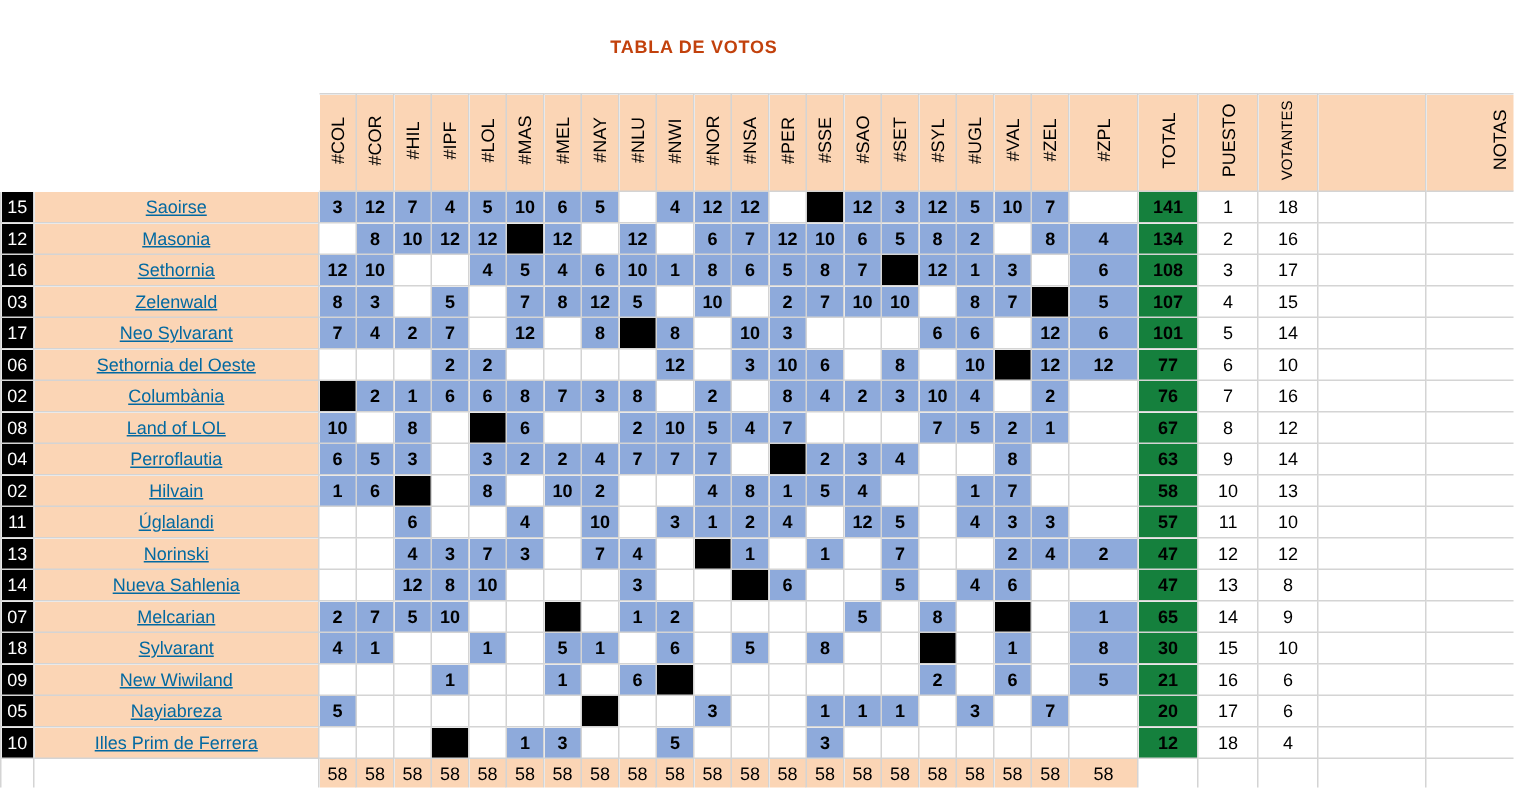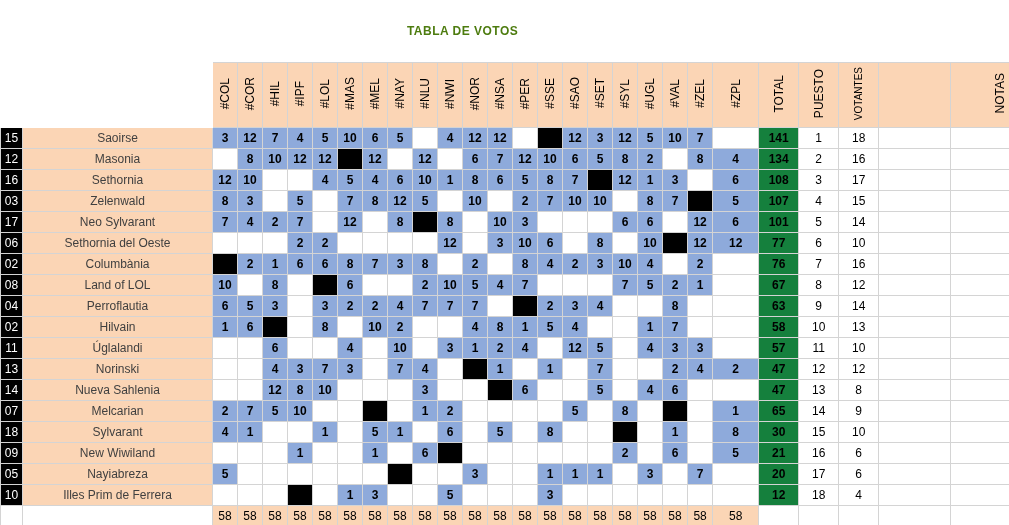--- a/index.html
+++ b/index.html
@@ -35,21 +35,21 @@
   .w-notas{width:72px;}
   .w-sobres{width:98px;}
 
   
   .title-cell{
     border:none !important;
     background:#ffffff;
     font-size:44px;
     font-weight:bold;
     letter-spacing:.5px;
-    color:#4d7c0f;
+    color:#c2410c;
     text-align:center;
     height:62px;
     line-height:62px;
   }
   .title-pad{border:none !important;background:#ffffff;}
   .hdr-blank{background:#ffffff;border:1px solid #ffffff !important;}
   .vhead{
     background:#fbd5b5;
     height:64px;
   }
@@ -68,24 +68,25 @@
   tr.datarow td{height:20px;}
   .idx{
     background:#000000;
     color:#ffffff;
     font-size:12px;
     font-weight:normal;
     text-align:center;
   }
   .name{
     background:#fbd5b5;
-    color:#404040;
+    color:#0369a1;
     text-align:left;
     padding-left:8px;
     font-size:12.5px;
+    text-decoration:underline;
   }
   .vote{background:#ffffff;color:#000;font-weight:bold;font-size:12px;}
   .vote.filled{background:#8eaadb;}
   .vote.selfblk{background:#000000;}
   .total{background:#15803d;font-weight:bold;font-size:13px;}
   .puesto{background:#ffffff;font-weight:normal;font-size:13px;}
   .votantes{background:#ffffff;font-weight:normal;font-size:10px;}
   .notas{background:#ffffff;}
   .sobres{background:#ffffff;font-size:12px;}
   .plain{background:#ffffff;}

